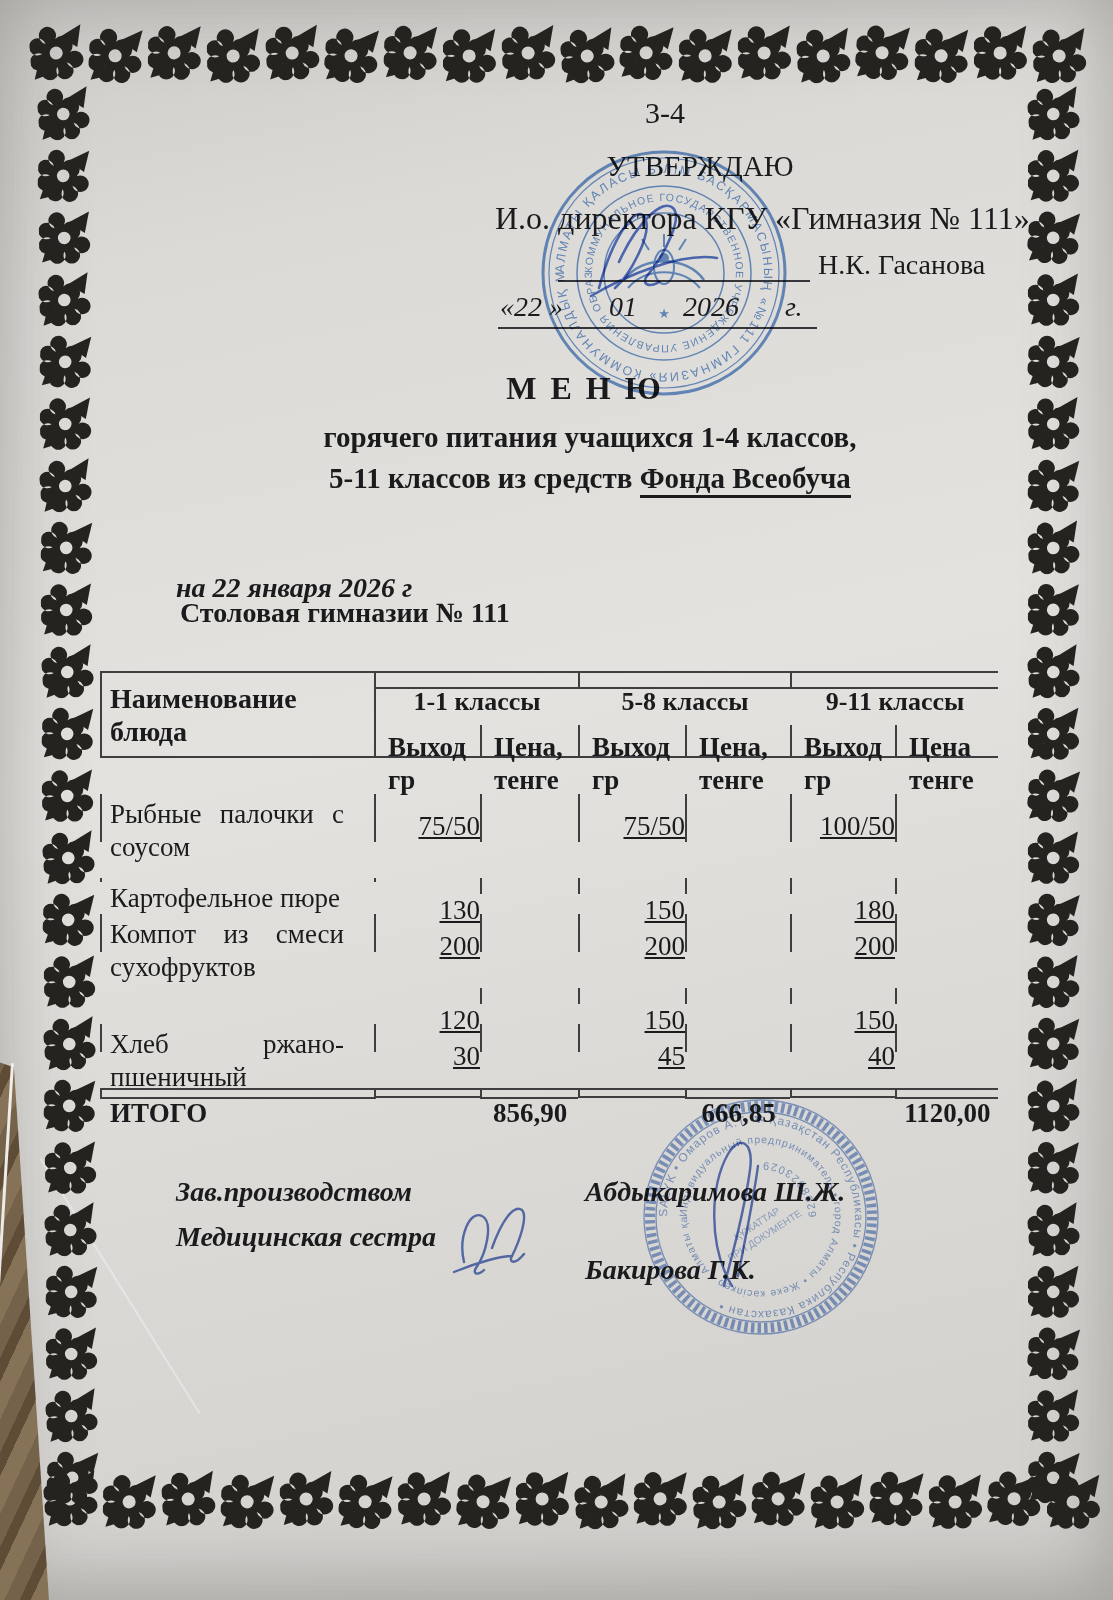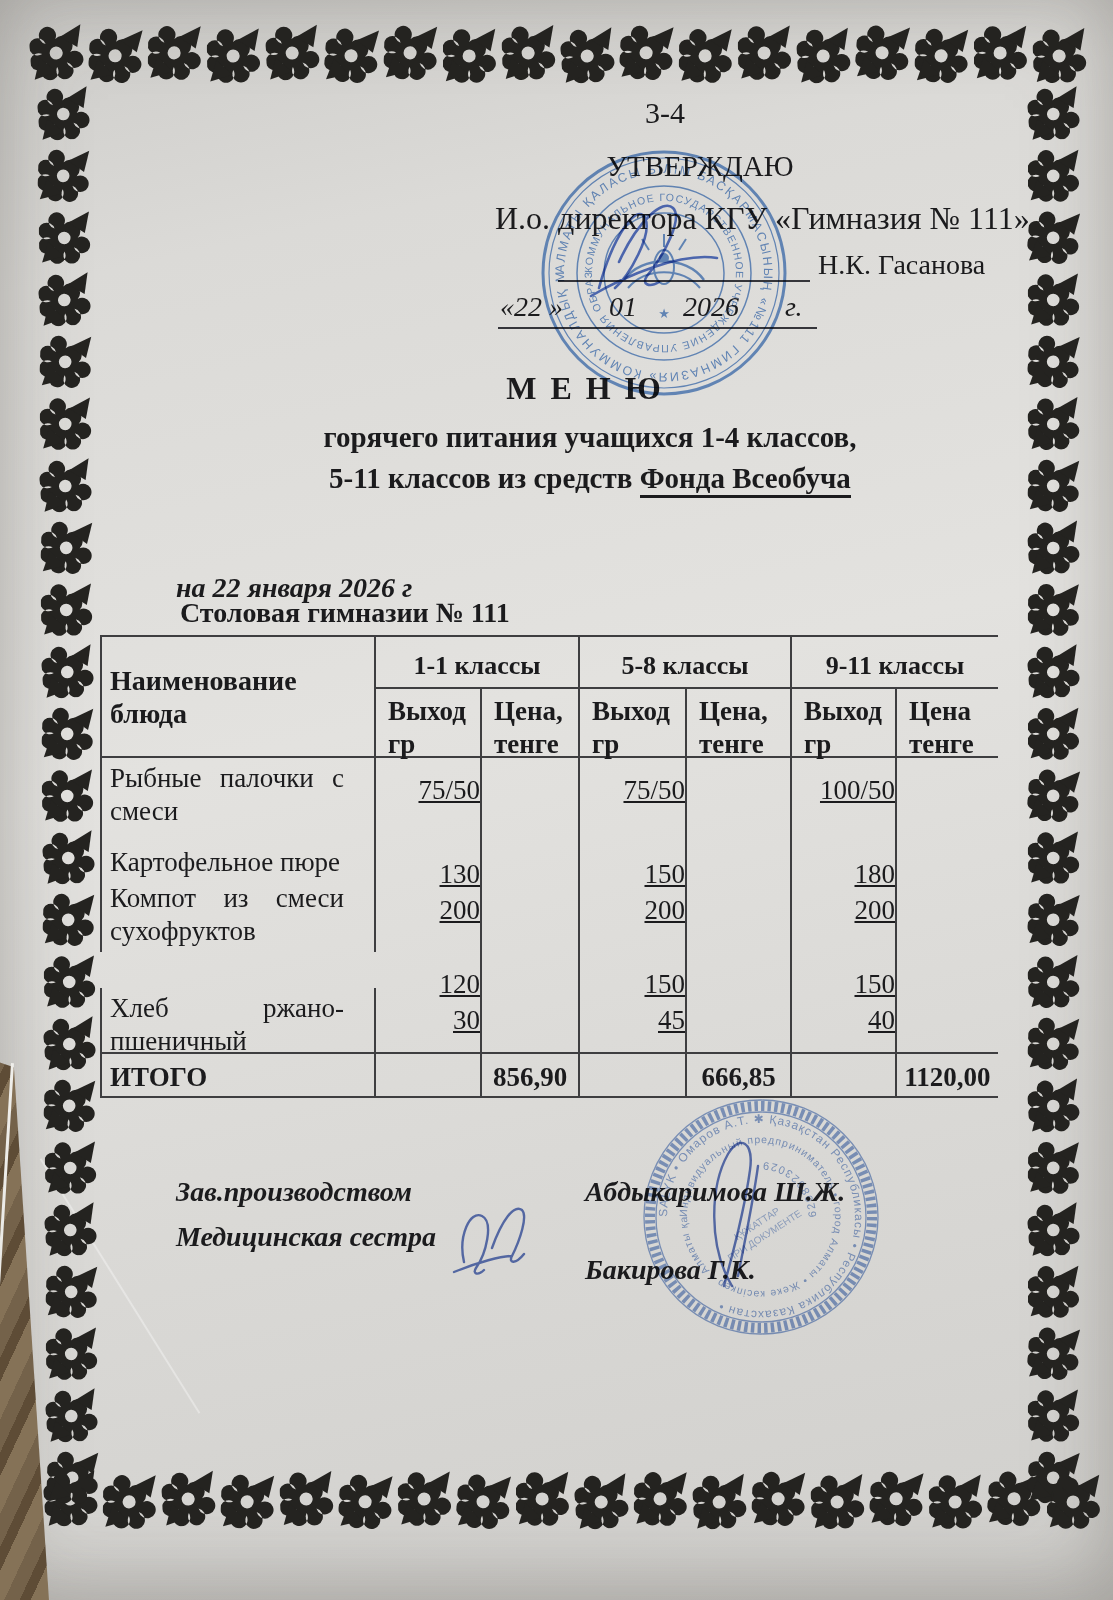--- a/index.html
+++ b/index.html
@@ -31,21 +31,21 @@
   .menu-title{left:180px;top:370px;width:810px;text-align:center;font-size:32px;font-weight:bold;letter-spacing:3px;}
   .menu-sub1{left:140px;top:421px;width:900px;text-align:center;font-size:29px;font-weight:bold;}
   .menu-sub2{left:140px;top:462px;width:900px;text-align:center;font-size:29px;font-weight:bold;}
   .menu-sub2 .ul{border-bottom:3px solid #1b1b1d;padding-bottom:1px;}
   .date-note{left:176px;top:551px;font-size:28px;font-weight:bold;font-style:italic;margin-top:21px;}
   .canteen{left:180px;top:597px;font-size:28px;font-weight:bold;}
   
   .menu-grid{position:absolute;left:100px;top:635px;z-index:5;display:grid;
     grid-template-columns:276px 104px 98px 107px 105px 105px 103px;
     grid-template-rows:54px 69px 84px 36px 74px 36px 64px 46px;}
-  .c{font-size:27px;line-height:33px;box-sizing:border-box;}
+  .c{font-size:27px;line-height:33px;box-sizing:border-box;margin-top:36px;}
   .bl{border-left:2px solid #3e3e40;} .br{border-right:2px solid #3e3e40;}
   .bt{border-top:2px solid #3e3e40;} .bb{border-bottom:2px solid #3e3e40;}
   .name-head{font-weight:bold;font-size:28px;display:flex;align-items:center;padding-left:8px;}
   .group-head{font-weight:bold;font-size:26px;text-align:center;padding-top:12px;}
   .sub{font-weight:bold;padding:6px 4px 0 12px;}
   .name-cell{padding:4px 30px 0 8px;white-space:normal;text-align:justify;}
   .val{text-align:right;padding-top:16px;text-decoration:underline;}
   .total-label{font-weight:bold;padding:7px 0 0 8px;}
   .total-val{font-weight:bold;text-align:center;padding-top:7px;}
   
@@ -368,21 +368,21 @@
         <div>тенге</div>
       </div>
       <div class="c bb sub bl" style="grid-area: 2 / 6;">
         <div>Выход</div>
         <div>гр</div>
       </div>
       <div class="c bb bl sub" style="grid-area: 2 / 7;">
         <div>Цена</div>
         <div>тенге</div>
       </div>
-      <div class="c bl br name-cell" style="grid-area: 3 / 1;">Рыбные палочки с смеси</div>
+      <div class="c bl br name-cell" style="grid-area: 3 / 1;">Рыбные палочки с соусом</div>
       <div class="c val" style="grid-area: 3 / 2;">75/50</div>
       <div class="c val bl" style="grid-area: 3 / 3;"></div>
       <div class="c val bl" style="grid-area: 3 / 4;">75/50</div>
       <div class="c val bl" style="grid-area: 3 / 5;"></div>
       <div class="c val bl" style="grid-area: 3 / 6;">100/50</div>
       <div class="c val bl" style="grid-area: 3 / 7;"></div>
       <div class="c bl br name-cell" style="grid-area: 4 / 1;">Картофельное пюре</div>
       <div class="c val" style="grid-area: 4 / 2;">130</div>
       <div class="c val bl" style="grid-area: 4 / 3;"></div>
       <div class="c val bl" style="grid-area: 4 / 4;">150</div>

